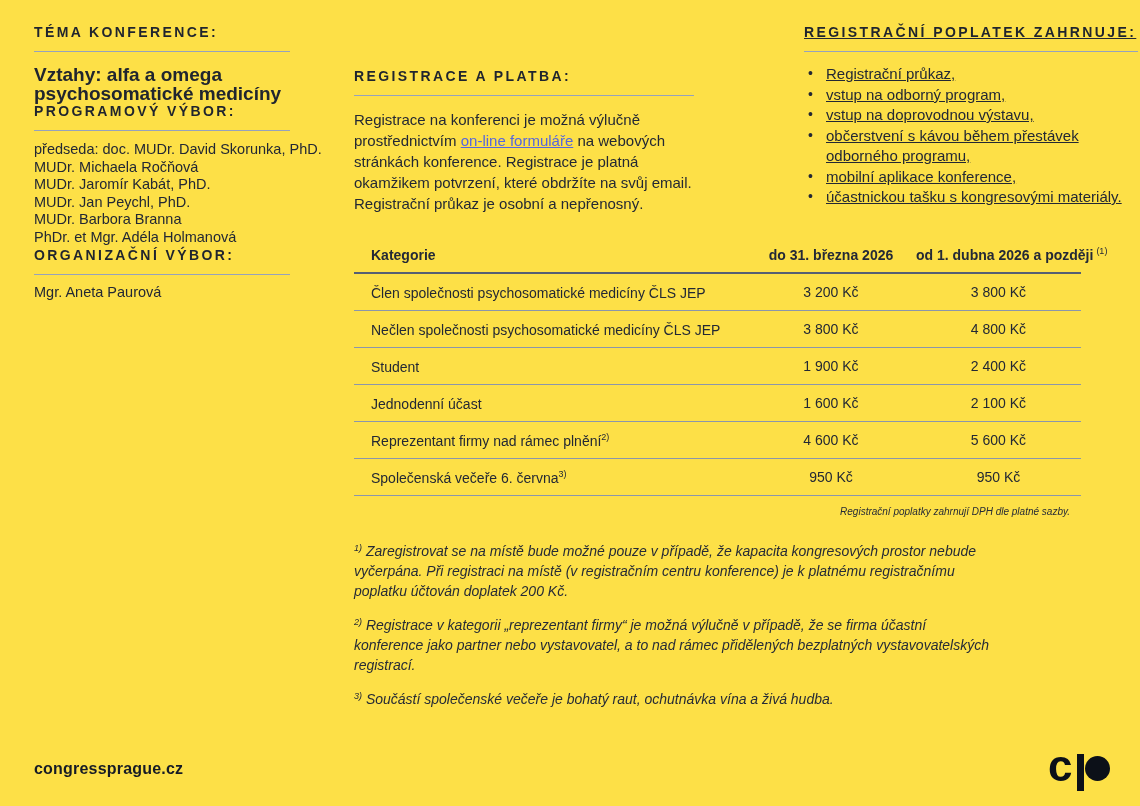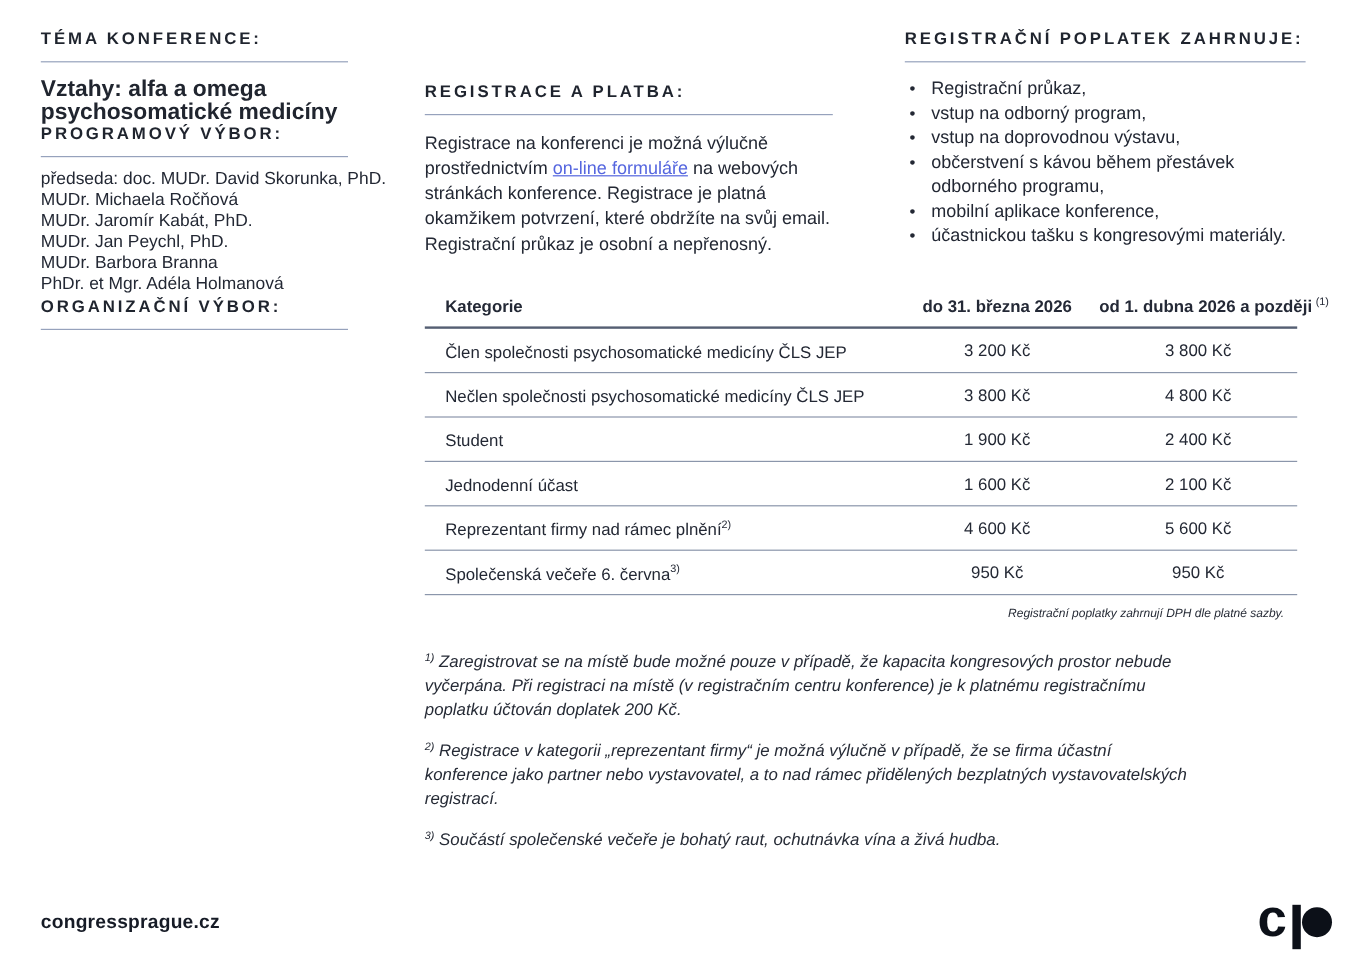--- a/index.html
+++ b/index.html
@@ -1,26 +1,26 @@
 <!DOCTYPE html>
 <html><head>
 <meta charset="utf-8">
 <style>
   html,body { margin:0; padding:0; background:#c9d5ee; }
   .page {
     position:relative; width:1140px; height:806px;
-    background:#ffffff; overflow:hidden;
+    background:#fde047; overflow:hidden;
     font-family:"Liberation Sans", sans-serif;
     color:#232834;
     -webkit-font-smoothing:antialiased;
   }
   .col { position:absolute; top:24px; }
   .col-left  { left:34px;  width:256px; }
   .col-mid   { left:354px; width:340px;margin-top:44px; }
-  .col-right { left:754px; width:334px; }
+  .col-right { left:804px; width:334px;text-decoration:underline; }
 
   h2.sec {
     margin:0; font-size:14px; font-weight:700;
     letter-spacing:2.4px; color:#1f242e; white-space:nowrap;
   }
   .rule { height:1px; background:#96a2bc; margin-top:11px; }
 
   .theme-title {
     margin:13px 0 0; font-size:19px; font-weight:700;
     line-height:19px; white-space:pre-line; color:#20252f;
@@ -82,20 +82,21 @@
       <div>MUDr. Michaela Ročňová</div>
       <div>MUDr. Jaromír Kabát, PhD.</div>
       <div>MUDr. Jan Peychl, PhD.</div>
       <div>MUDr. Barbora Branna</div>
       <div>PhDr. et Mgr. Adéla Holmanová</div>
     </div>
 
     <h2 class="sec mt-org">ORGANIZAČNÍ VÝBOR:</h2>
     <div class="rule"></div>
     <div class="names names-org">
+      <div>Mgr. Aneta Paurová</div>
     </div>
   </section>
 
   <section class="col col-mid">
     <h2 class="sec">REGISTRACE A PLATBA:</h2>
     <div class="rule"></div>
     <p class="para"><span>Registrace na konferenci je možná výlučně prostřednictvím </span><a class="link">on-line formuláře</a><span> na webových stránkách konference. Registrace je platná okamžikem potvrzení, které obdržíte na svůj email. Registrační průkaz je osobní a nepřenosný.</span></p>
   </section>
 
   <section class="col col-right">

